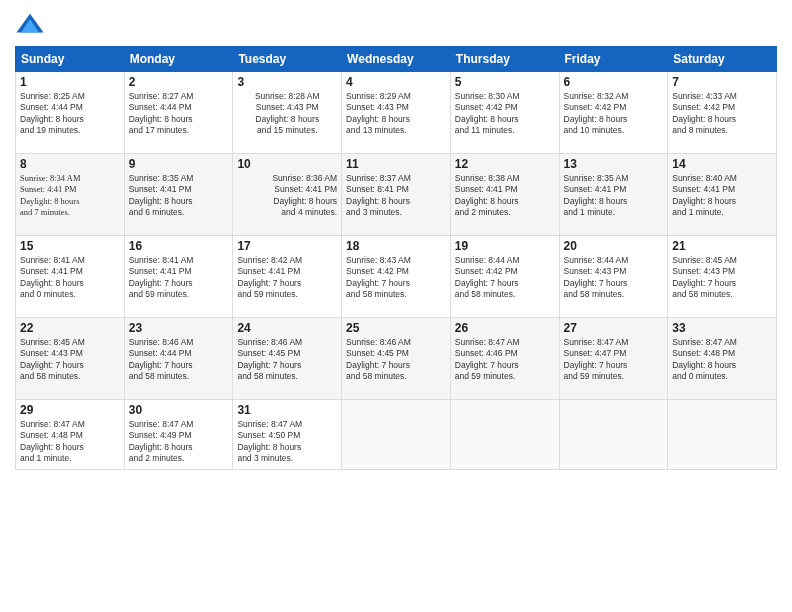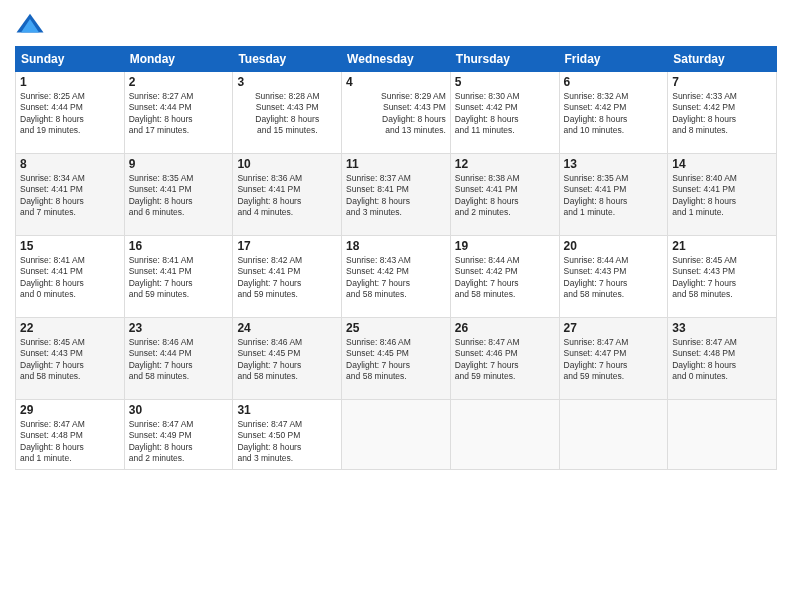--- a/index.html
+++ b/index.html
@@ -148,21 +148,21 @@
           </td>
           <td>
             <span class="day-num">3</span>
             <div class="day-info" style="white-space: pre-line; text-align: center;">Sunrise: 8:28 AM
 Sunset: 4:43 PM
 Daylight: 8 hours
 and 15 minutes.</div>
           </td>
           <td>
             <span class="day-num">4</span>
-            <div class="day-info" style="white-space: pre-line; text-align: right;">Sunrise: 8:29 AM
+            <div class="day-info" style="white-space: pre-line;">Sunrise: 8:29 AM
 Sunset: 4:43 PM
 Daylight: 8 hours
 and 13 minutes.</div>
           </td>
           <td>
             <span class="day-num">5</span>
             <div class="day-info" style="white-space: pre-line;">Sunrise: 8:30 AM
 Sunset: 4:42 PM
 Daylight: 8 hours
 and 11 minutes.</div>
@@ -178,35 +178,35 @@
             <span class="day-num">7</span>
             <div class="day-info" style="white-space: pre-line;">Sunrise: 4:33 AM
 Sunset: 4:42 PM
 Daylight: 8 hours
 and 8 minutes.</div>
           </td>
         </tr>
         <tr>
           <td>
             <span class="day-num">8</span>
-            <div class="day-info" style="white-space: pre-line;">Sunrise: 8:34 AM
+            <div class="day-info" style="white-space: pre-line; font-family: Liberation Serif, serif;">Sunrise: 8:34 AM
 Sunset: 4:41 PM
 Daylight: 8 hours
 and 7 minutes.</div>
           </td>
           <td>
             <span class="day-num">9</span>
             <div class="day-info" style="white-space: pre-line;">Sunrise: 8:35 AM
 Sunset: 4:41 PM
 Daylight: 8 hours
 and 6 minutes.</div>
           </td>
           <td>
             <span class="day-num">10</span>
-            <div class="day-info" style="white-space: pre-line;">Sunrise: 8:36 AM
+            <div class="day-info" style="white-space: pre-line; text-align: right;">Sunrise: 8:36 AM
 Sunset: 4:41 PM
 Daylight: 8 hours
 and 4 minutes.</div>
           </td>
           <td>
             <span class="day-num">11</span>
             <div class="day-info" style="white-space: pre-line;">Sunrise: 8:37 AM
 Sunset: 8:41 PM
 Daylight: 8 hours
 and 3 minutes.</div>

